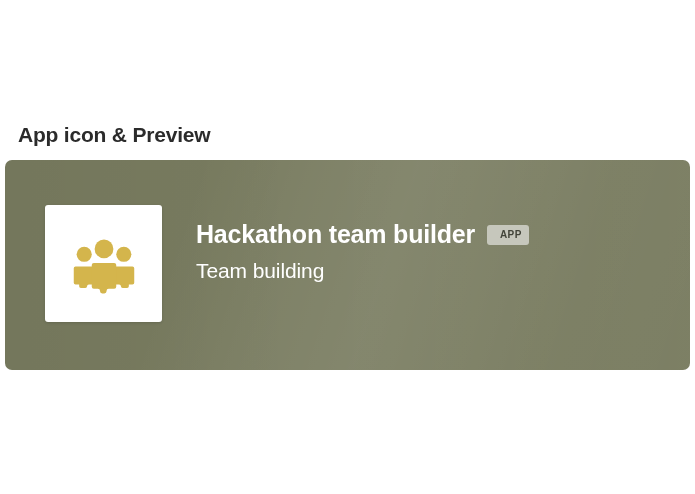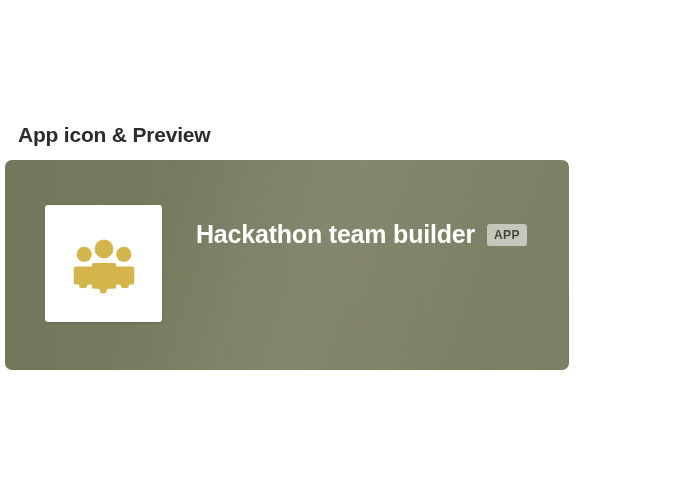--- a/index.html
+++ b/index.html
@@ -27,21 +27,21 @@
     letter-spacing: -0.2px;
     line-height: 26px;
     white-space: nowrap;
   }
 
   
   .preview-card {
     position: absolute;
     left: 5px;
     top: 160px;
-    width: 564px;
+    width: 685px;
     height: 210px;
     border-radius: 7px;
     background-color: #787b5f;
     background-image:
       linear-gradient(108deg,
         rgba(255,255,255,0.00) 0%,
         rgba(255,255,255,0.00) 26%,
         rgba(255,255,255,0.055) 42%,
         rgba(255,255,255,0.085) 55%,
         rgba(255,255,255,0.055) 68%,
@@ -90,25 +90,25 @@
     font-weight: bold;
     color: #ffffff;
     letter-spacing: -0.2px;
     line-height: 30px;
     white-space: nowrap;
   }
   .app-badge {
     margin-left: 12px;
     background: #c6c7bc;
     color: #43453a;
-    font-size: 12px;
+    font-size: 10px;
     font-weight: bold;
     letter-spacing: 0.4px;
     line-height: 1;
-    padding: 5px 7px 5px 7px;
+    padding: 5px 7px 5px 13px;
     border-radius: 3px;
     position: relative;
     top: 1px;
     white-space: nowrap;
   }
   .app-subtitle {
     margin-top: 8px;
     font-size: 21px;
     font-weight: normal;
     color: #ffffff;
@@ -148,15 +148,16 @@
         </g>
       </svg>
     </span>
   </div>
 
   <div class="card-text">
     <div class="title-row">
       <span class="app-title">Hackathon team builder</span>
       <span class="app-badge">APP</span>
     </div>
+    <div class="app-subtitle">Team building</div>
   </div>
 
 </div>
 
 </body></html>

